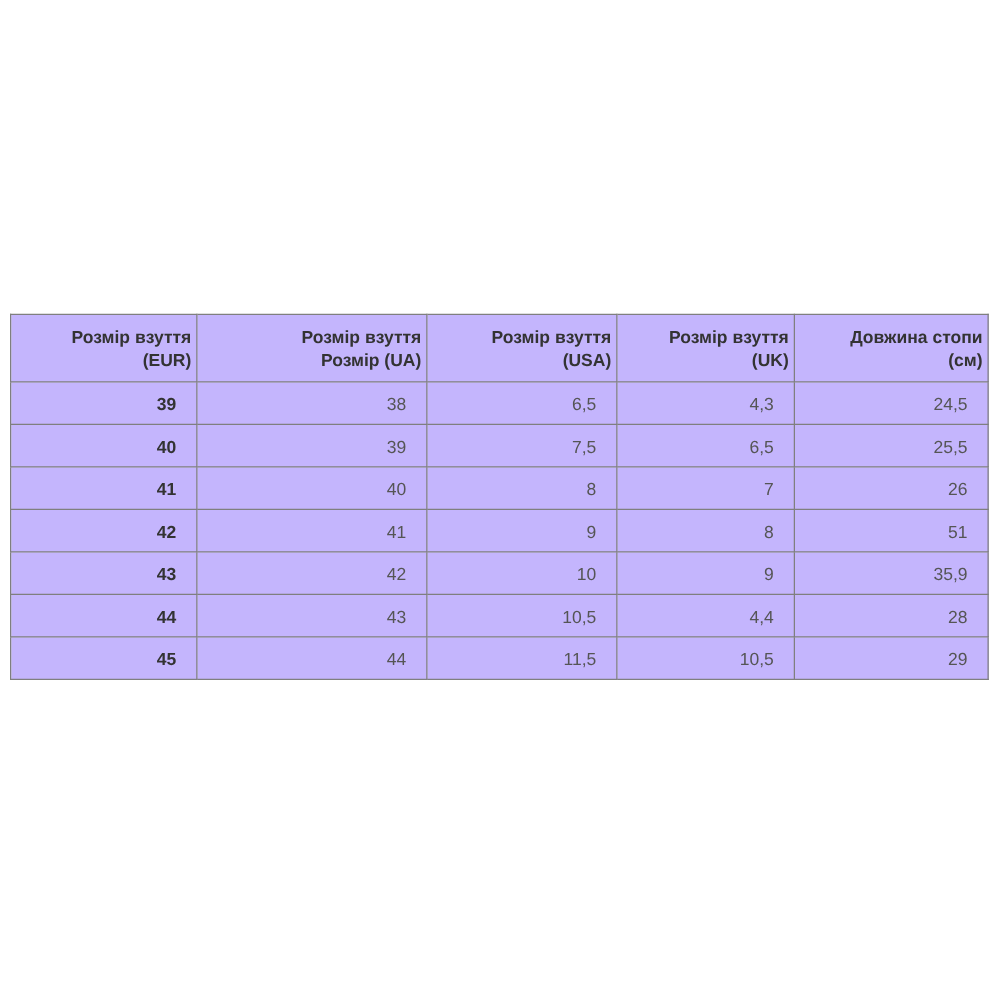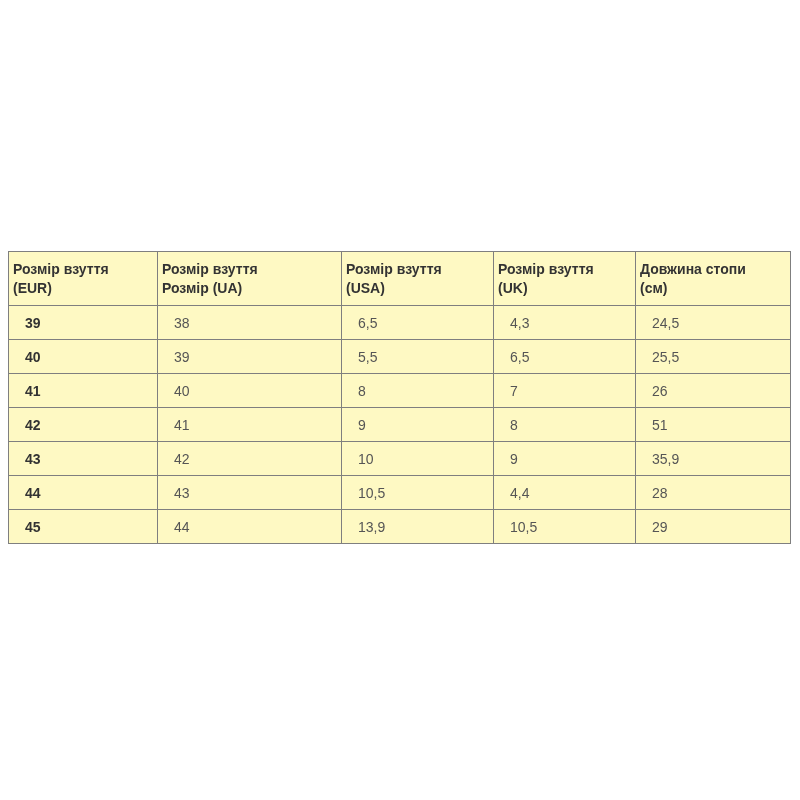--- a/index.html
+++ b/index.html
@@ -20,24 +20,24 @@
     width: 782px;
   }
   table.size-table {
     border-collapse: collapse;
     table-layout: fixed;
     width: 782px;
   }
   table.size-table th,
   table.size-table td {
     border: 1px solid #7f7f7f;
-    text-align: left;
+    text-align: right;
     vertical-align: middle;
     font-size: 14px;
-    background: #fef9c3;
+    background: #c4b5fd;
   }
   table.size-table th {
     height: 53px;
     font-weight: bold;
     color: #333333;
     line-height: 19px;
     padding: 0 4px;
   }
   table.size-table td {
     height: 33px;
@@ -93,21 +93,21 @@
         <tr>
           <td class="first-col">39</td>
           <td>38</td>
           <td>6,5</td>
           <td>4,3</td>
           <td>24,5</td>
         </tr>
         <tr>
           <td class="first-col">40</td>
           <td>39</td>
-          <td>5,5</td>
+          <td>7,5</td>
           <td>6,5</td>
           <td>25,5</td>
         </tr>
         <tr>
           <td class="first-col">41</td>
           <td>40</td>
           <td>8</td>
           <td>7</td>
           <td>26</td>
         </tr>
@@ -128,19 +128,19 @@
         <tr>
           <td class="first-col">44</td>
           <td>43</td>
           <td>10,5</td>
           <td>4,4</td>
           <td>28</td>
         </tr>
         <tr>
           <td class="first-col">45</td>
           <td>44</td>
-          <td>13,9</td>
+          <td>11,5</td>
           <td>10,5</td>
           <td>29</td>
         </tr>
       </tbody>
   </table>
 </div>
 
 </body></html>

